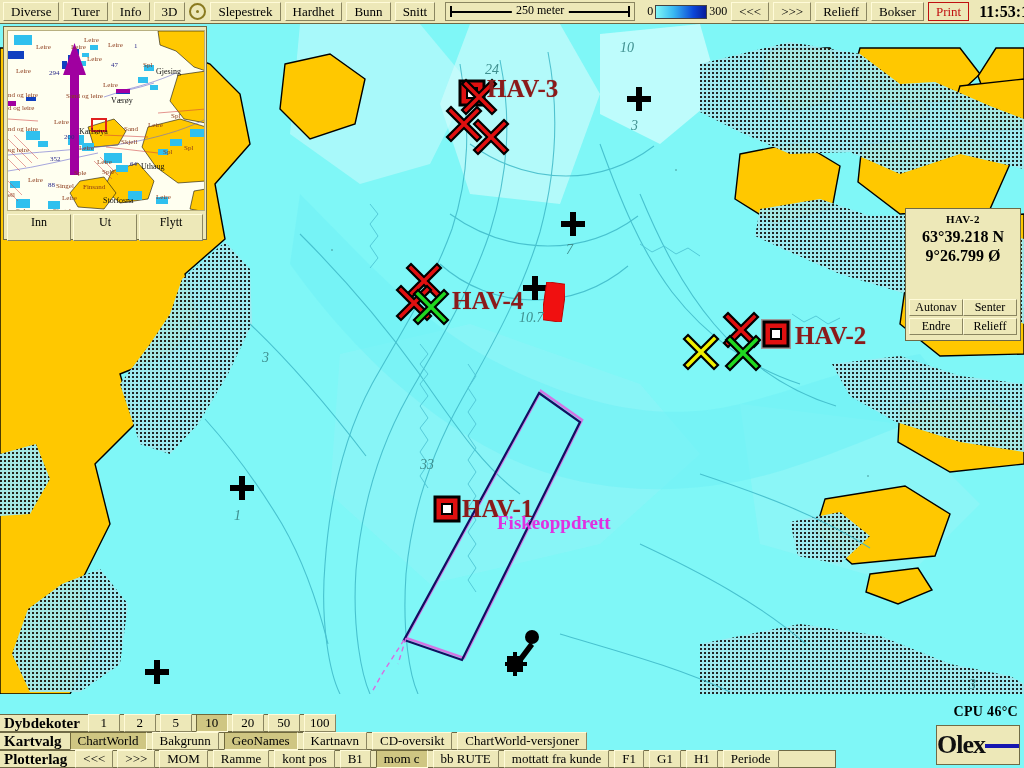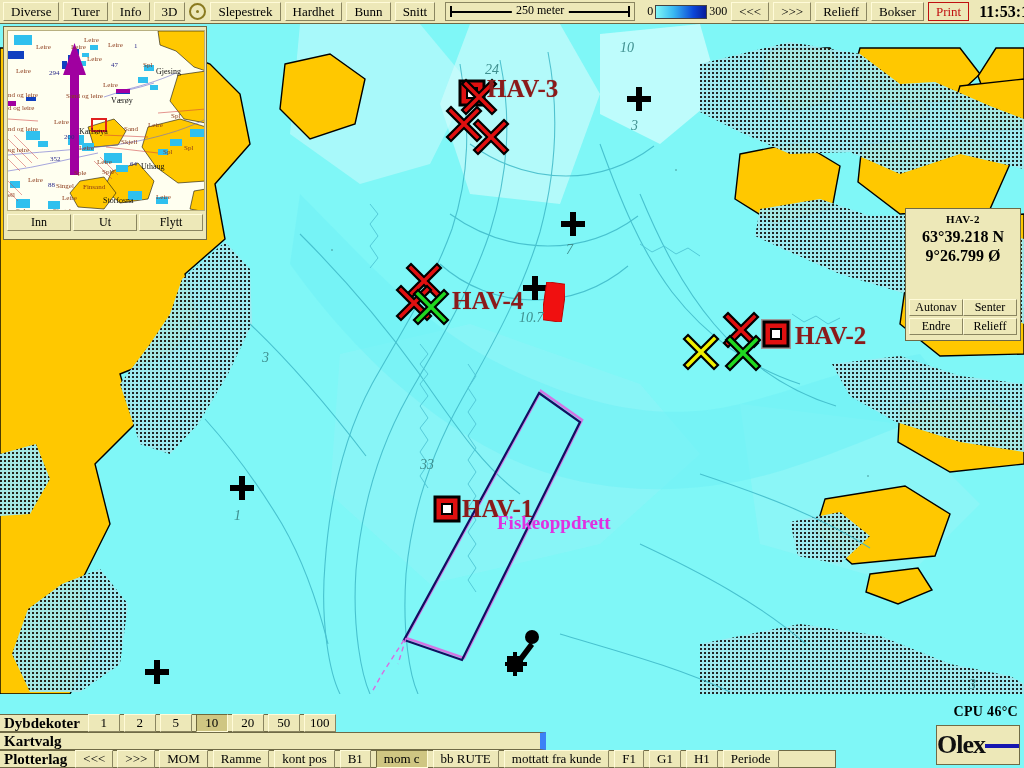--- a/index.html
+++ b/index.html
@@ -113,21 +113,21 @@
   #minimap-canvas {
     position: relative;
     width: 198px; height: 181px;
     overflow: hidden;
     background: #FFFFF0;
     border: 1px solid #b8b080;
   }
   #minimap-buttons {
     display: flex; gap: 2px; margin-top: 3px;
   }
-  #minimap-buttons .btn { flex: 1; height: 17px; line-height: 15px; font-size: 12px; padding: 0; }
+  #minimap-buttons .btn { flex: 1; height: 27px; line-height: 15px; font-size: 12px; padding: 0; }
   .mm-label {
     position: absolute;
     font-family: "Liberation Serif", serif;
     font-size: 7px;
     color: #8B3A1A;
     white-space: nowrap;
     pointer-events: none;
   }
   .mm-label.blue { color: #2a2a8a; }
   .mm-label.dark { color: #111; font-size: 8px; }
@@ -669,20 +669,28 @@
           <span class="btn">2</span>
           <span class="btn">5</span>
           <span class="btn active">10</span>
           <span class="btn">20</span>
           <span class="btn">50</span>
           <span class="btn">100</span>
         </span>
     </div>
     <div class="bbar" id="row-kartvalg">
       <span class="bbar-title">Kartvalg</span>
+      <span id="kartvalg-opts" style="display:flex;gap:5px;">
+          <span class="btn active">ChartWorld</span>
+          <span class="btn">Bakgrunn</span>
+          <span class="btn active">GeoNames</span>
+          <span class="btn">Kartnavn</span>
+          <span class="btn">CD-oversikt</span>
+          <span class="btn">ChartWorld-versjoner</span>
+        </span>
     </div>
     <div class="bbar" id="row-plotterlag">
       <span class="bbar-title">Plotterlag</span>
       <span class="btn">&lt;&lt;&lt;</span>
       <span class="btn">&gt;&gt;&gt;</span>
       <span id="plotterlag-opts" style="display:flex;gap:5px;">
           <span class="btn">MOM</span>
           <span class="btn">Ramme</span>
           <span class="btn">kont pos</span>
           <span class="btn">B1</span>

